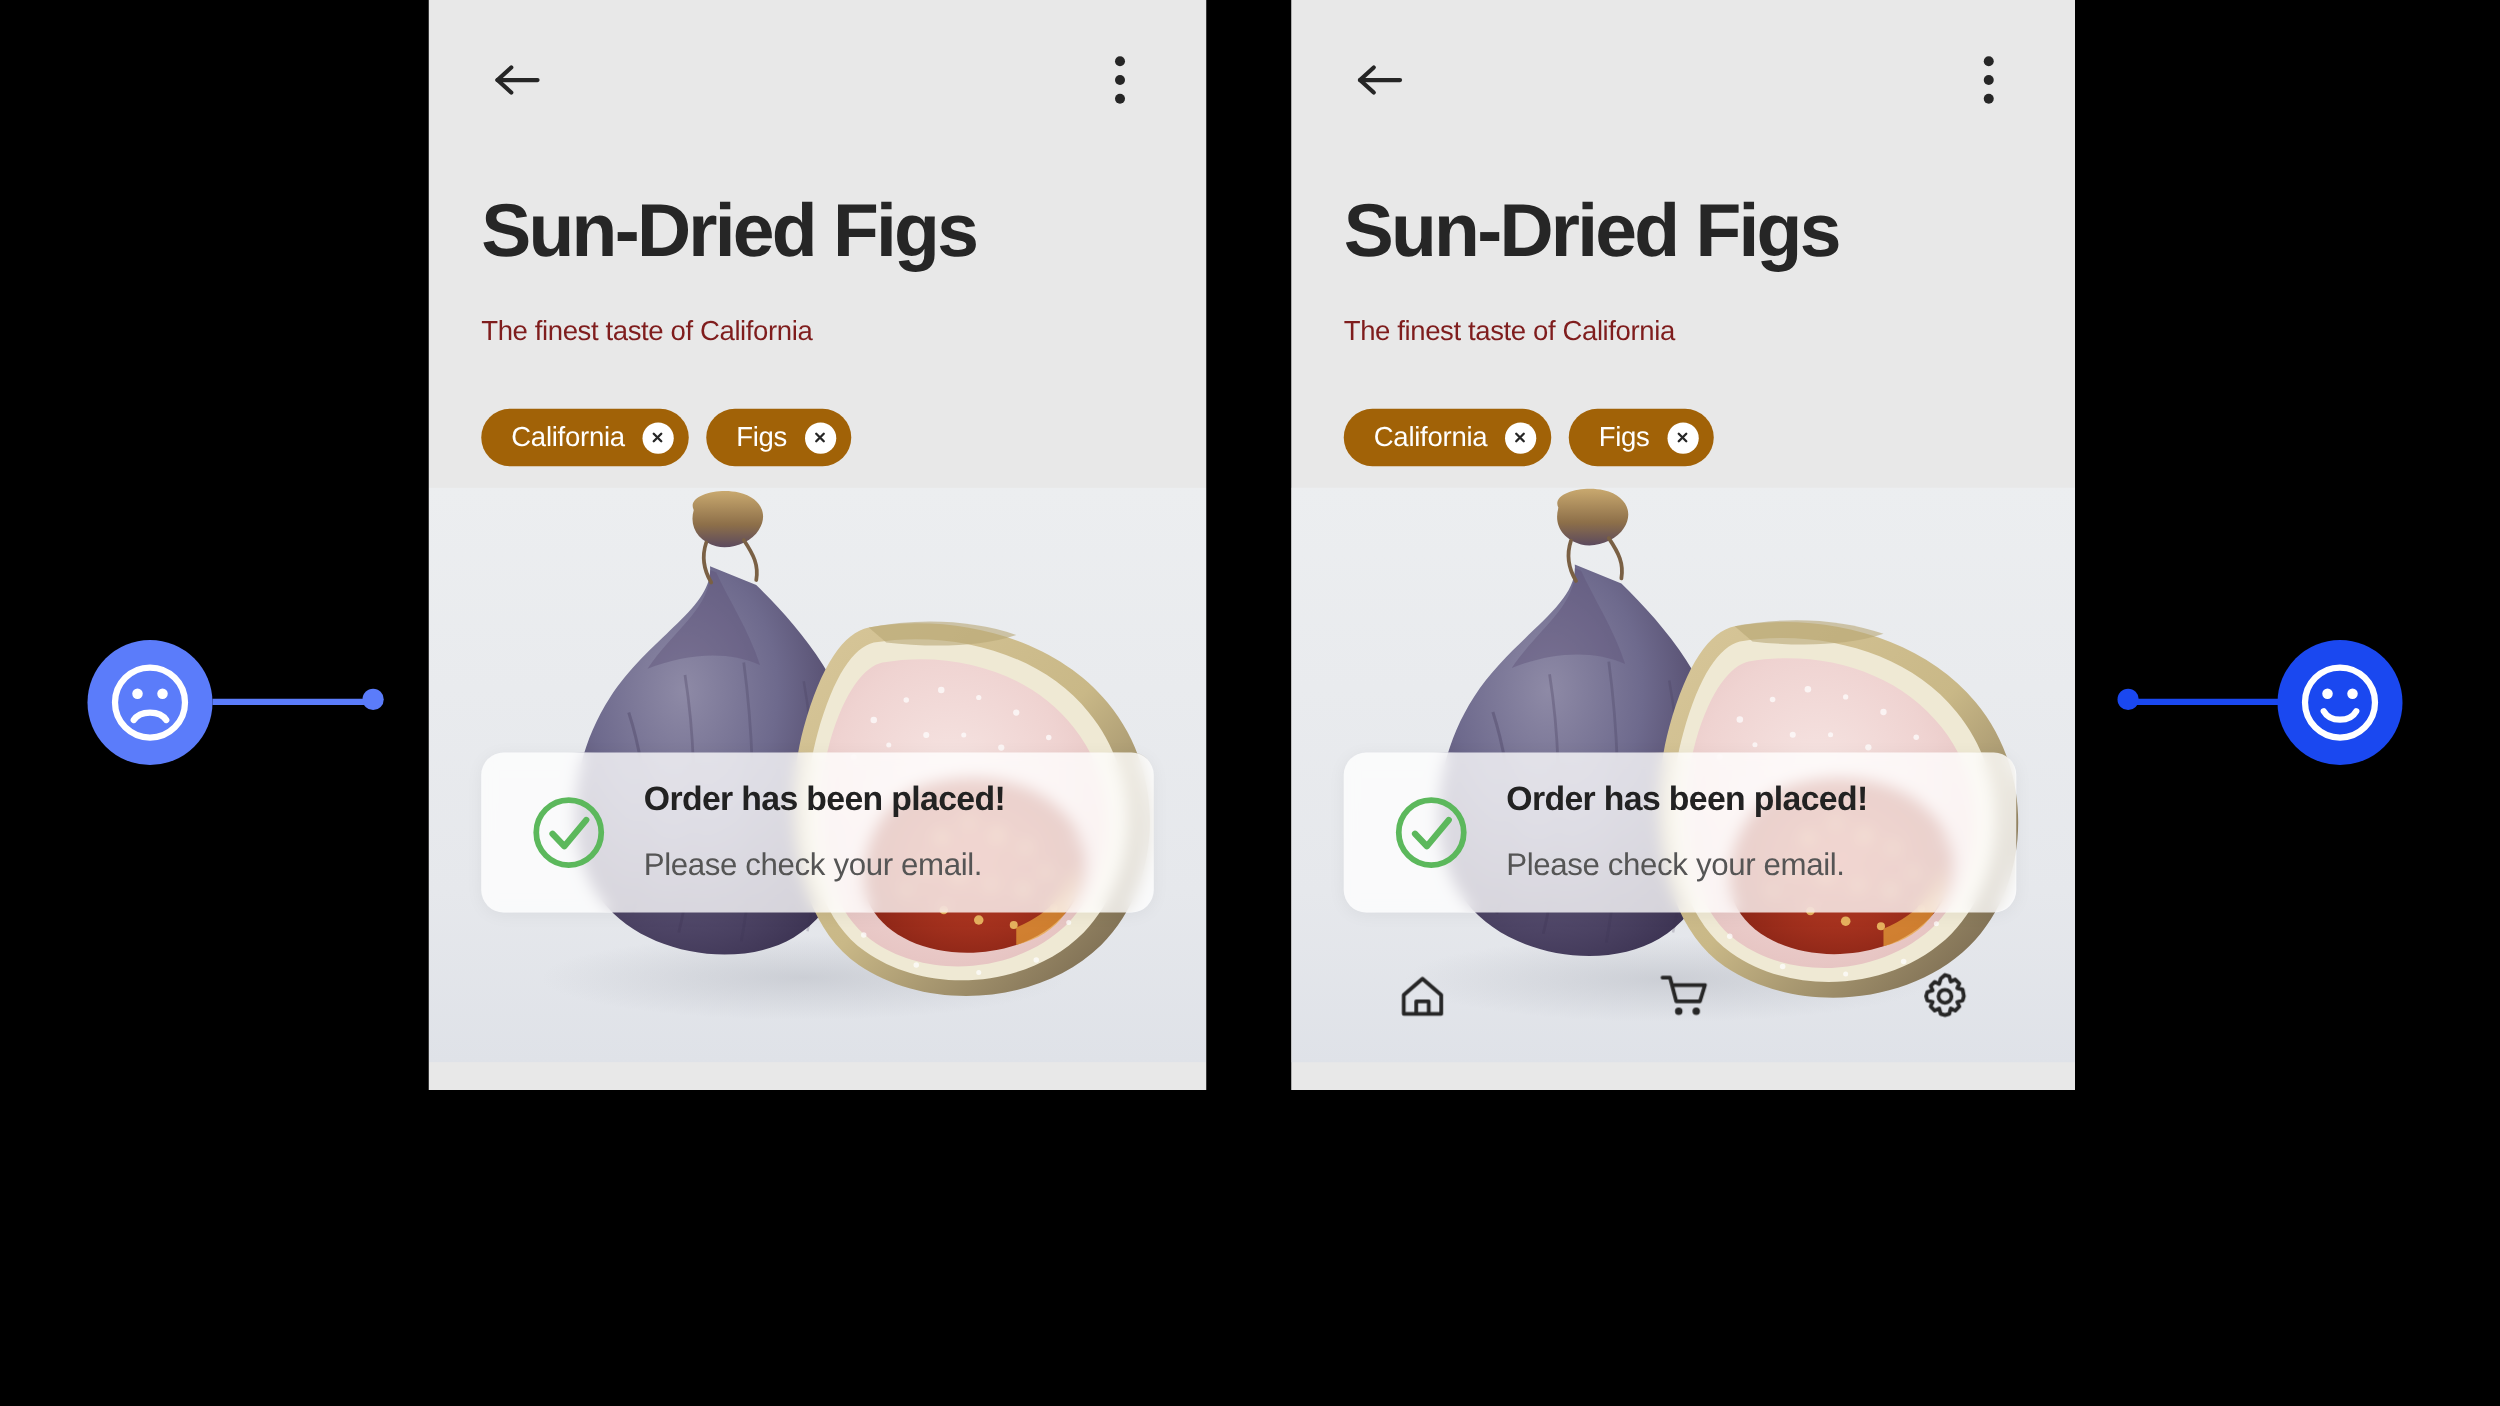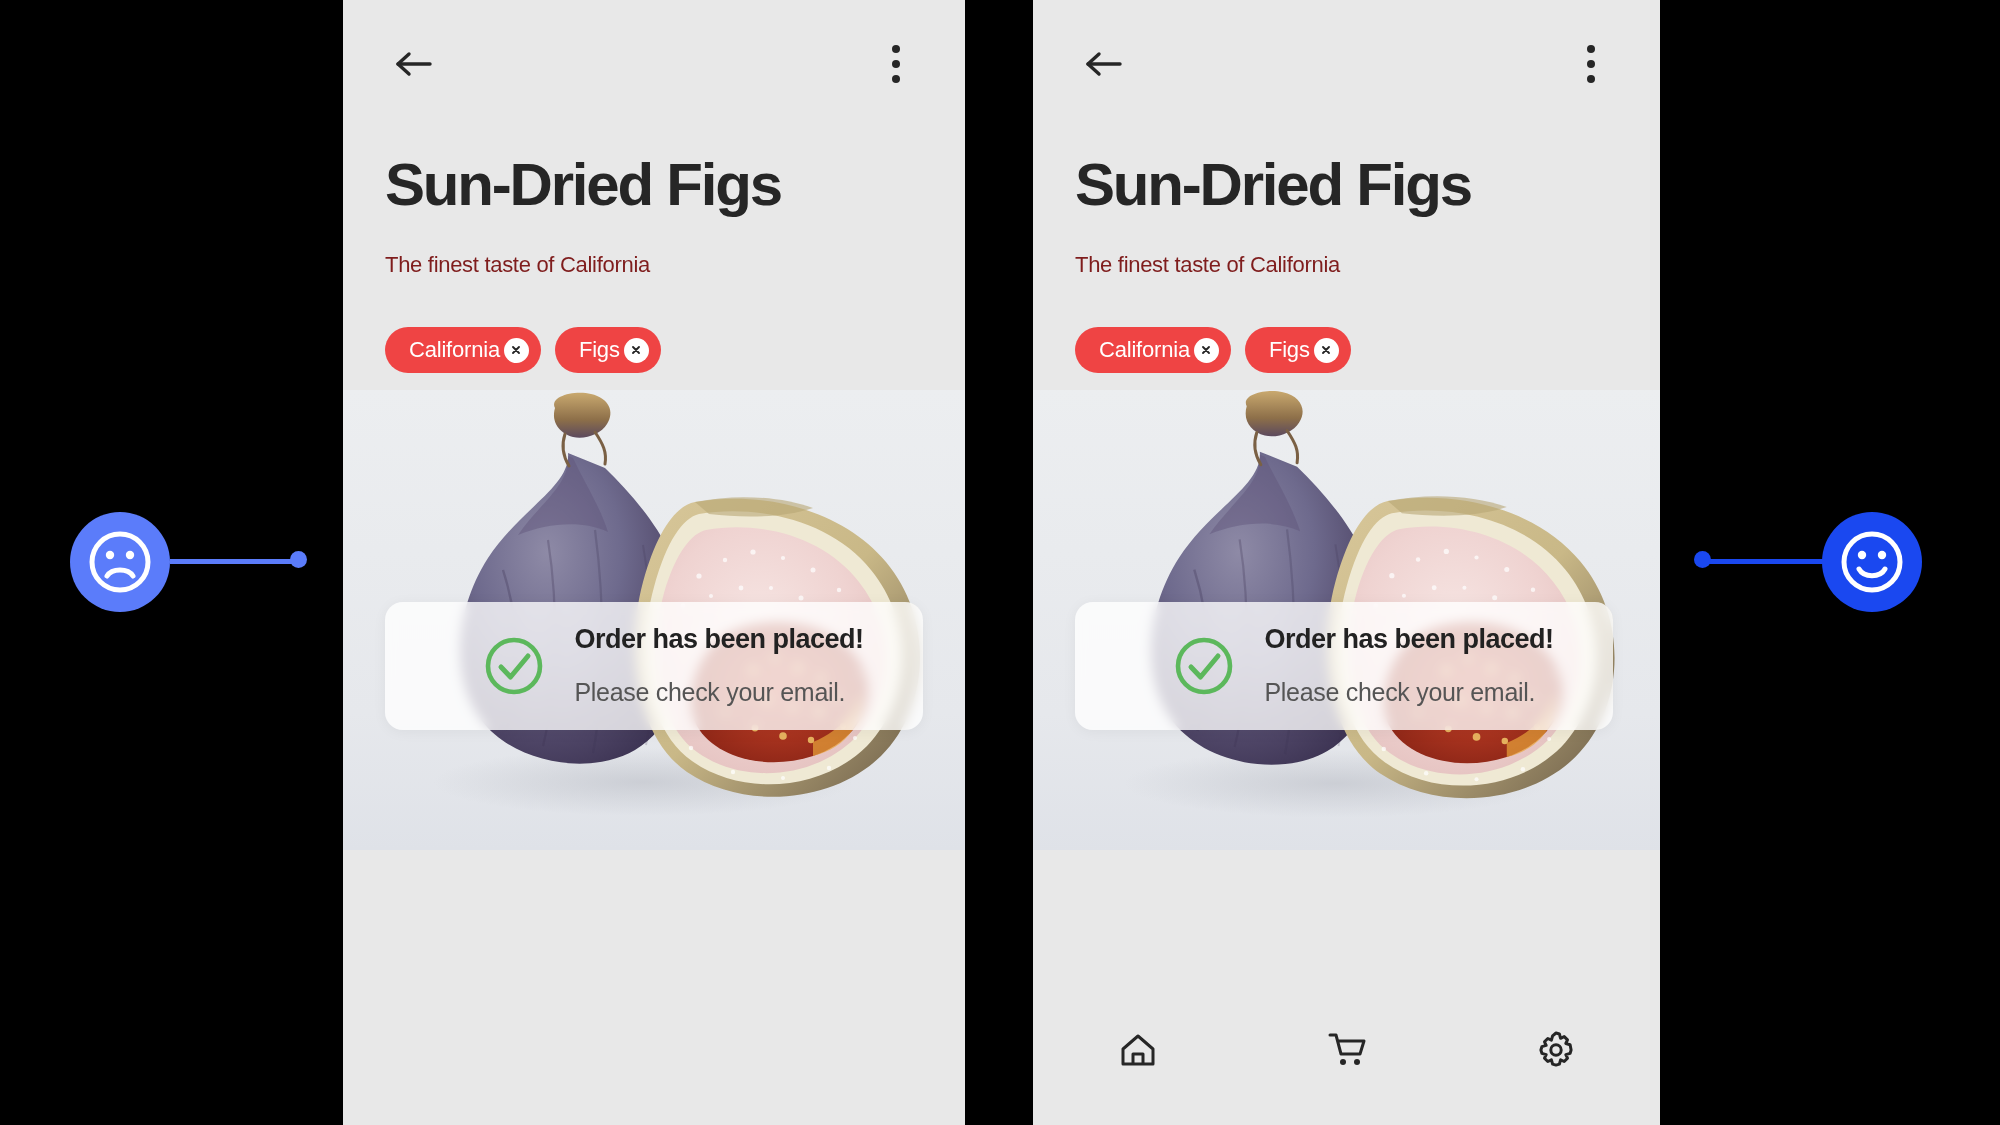--- a/index.html
+++ b/index.html
@@ -18,21 +18,21 @@
   #stage {
     position: absolute;
     inset: 0;
     background: #000000;
   }
 
   
   .panel {
     position: absolute;
     top: 0;
-    height: 1125px;
+    height: 872px;
     background: #e8e8e8;
     overflow: hidden;
   }
   .panel-left  { left: 343px; width: 622px; }
   .panel-right { left: 1033px; width: 627px; }
 
   
   .topbar {
     position: absolute;
     top: 0;
@@ -97,22 +97,22 @@
   .chips {
     position: absolute;
     left: 42px;
     top: 327px;
     display: flex;
     gap: 14px;
   }
   .chip {
     display: flex;
     align-items: center;
-    gap: 4px;
-    background: #ef4444;
+    gap: 14px;
+    background: #a16207;
     border-radius: 999px;
     height: 46px;
     padding: 0 12px 0 24px;
     box-sizing: border-box;
     text-align: right;
   }
   .chip-label {
     color: #ffffff;
     font-size: 22px;
     letter-spacing: -0.2px;
@@ -148,21 +148,20 @@
     width: 538px;
     height: 128px;
     border-radius: 18px;
     background: rgba(255,255,255,0.78);
     backdrop-filter: blur(6px);
     display: flex;
     align-items: center;
     box-sizing: border-box;
     padding-left: 38px;
     box-shadow: 0 2px 14px rgba(0,0,0,0.05);
-    justify-content: center;
   }
   .toast-check { flex: 0 0 auto; width: 64px; height: 64px; }
   .toast-text {
     margin-left: 28px;
     display: flex;
     flex-direction: column;
     justify-content: center;
   }
   .toast-title {
     font-size: 27px;

